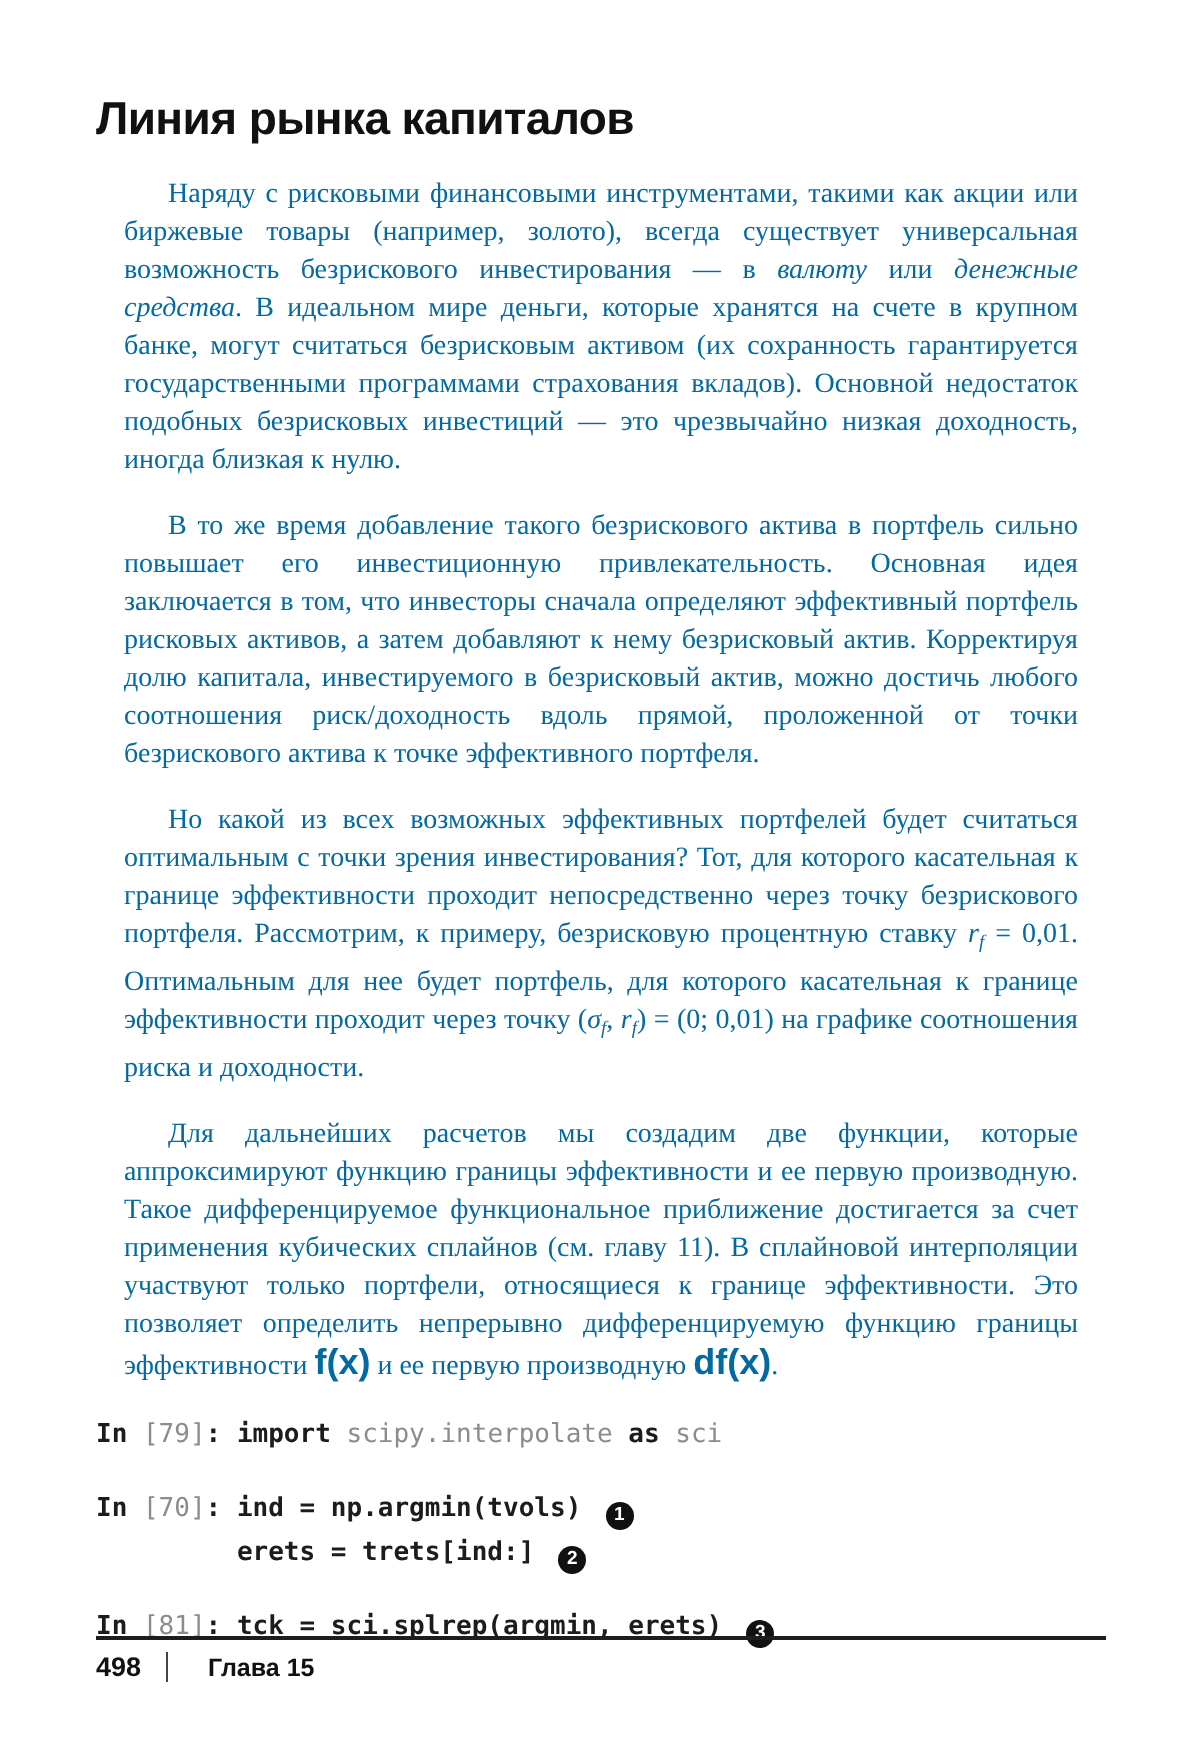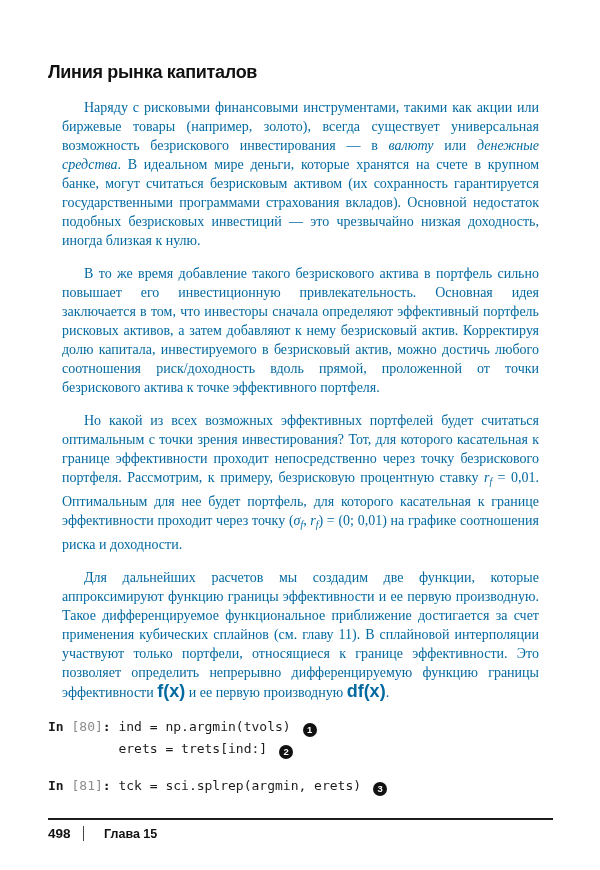--- a/index.html
+++ b/index.html
@@ -8,24 +8,24 @@
     width: 600px;
     height: 870px;
     margin: 0 auto;
     background: #ffffff;
     color: #1c1c1c;
     overflow: hidden;
   }
   .content { padding: 46px 47px 0 48px; }
 
   .title {
-    margin: 16px 0 15px 0;
+    margin: 0 0 15px 0;
     font-family: "Liberation Sans", sans-serif;
     font-weight: 700;
-    font-size: 18px;
+    font-size: 23px;
     letter-spacing: -0.3px;
     color: #111111;
   }
 
   .body-text p {
     margin: 14px;
     text-indent: 22px;
     font-family: "Liberation Serif", serif;
     font-size: 14px;
     line-height: 19px;
@@ -49,21 +49,21 @@
   .code-block { margin-bottom: 15px; }
   .code-block:last-child { margin-bottom: 0; }
   .code-line {
     font-family: "DejaVu Sans Mono", monospace;
     font-size: 13px;
     line-height: 22px;
     white-space: pre;
     color: #1c1c1c;
   }
   .code-line.cont { padding-left: 9ch; }
-  .tok-p   { font-weight: 400; color: #1c1c1c; }
+  .tok-p   { font-weight: 700; color: #1c1c1c; }
   .tok-k   { font-weight: 700; color: #1c1c1c; }
   .tok-kw  { font-weight: 700; color: #1c1c1c; }
   .tok-mod { font-weight: 400; color: #8c8c8c; }
   .tok-dim { font-weight: 400; color: #8c8c8c; }
 
   .badge {
     display: inline-flex;
     align-items: center;
     justify-content: center;
     width: 14px;
@@ -116,21 +116,24 @@
   <div class="content">
     <h1 class="title">Линия рынка капиталов</h1>
     <div class="body-text">
         <p><span class="seg">Наряду с рисковыми финансовыми инструментами, такими как акции или биржевые товары (например, золото), всегда существует универсальная возможность безрискового инвестирования — в </span><span class="seg-i">валюту</span><span class="seg"> или </span><span class="seg-i">денежные средства</span><span class="seg">. В идеальном мире деньги, которые хранятся на счете в крупном банке, могут считаться безрисковым активом (их сохранность гарантируется государственными программами страхования вкладов). Основной недостаток подобных безрисковых инвестиций — это чрезвычайно низкая доходность, иногда близкая к нулю.</span></p>
         <p><span class="seg">В то же время добавление такого безрискового актива в портфель сильно повышает его инвестиционную привлекательность. Основная идея заключается в том, что инвесторы сначала определяют эффективный портфель рисковых активов, а затем добавляют к нему безрисковый актив. Корректируя долю капитала, инвестируемого в безрисковый актив, можно достичь любого соотношения риск/доходность вдоль прямой, проложенной от точки безрискового актива к точке эффективного портфеля.</span></p>
         <p><span class="seg">Но какой из всех возможных эффективных портфелей будет считаться оптимальным с точки зрения инвестирования? Тот, для которого касательная к границе эффективности проходит непосредственно через точку безрискового портфеля. Рассмотрим, к примеру, безрисковую процентную ставку </span><span class="seg-i">r</span><span class="seg-sub">f</span><span class="seg"> = 0,01. Оптимальным для нее будет портфель, для которого касательная к границе эффективности проходит через точку (</span><span class="seg-i">σ</span><span class="seg-sub">f</span><span class="seg">, </span><span class="seg-i">r</span><span class="seg-sub">f</span><span class="seg">) = (0; 0,01) на графике соотношения риска и доходности.</span></p>
         <p><span class="seg">Для дальнейших расчетов мы создадим две функции, которые аппроксимируют функцию границы эффективности и ее первую производную. Такое дифференцируемое функциональное приближение достигается за счет применения кубических сплайнов (см. главу 11). В сплайновой интерполяции участвуют только портфели, относящиеся к границе эффективности. Это позволяет определить непрерывно дифференцируемую функцию границы эффективности </span><span class="seg-code">f(x)</span><span class="seg"> и ее первую производную </span><span class="seg-code">df(x)</span><span class="seg">.</span></p>
       </div>
     <div class="code-area">
         <div class="code-block">
-          <div class="code-line"><span class="tok-k">In </span><span class="tok-dim">[80]</span><span class="tok-k">: </span><span class="tok-p">ind = np.argmin(tvols)</span><span class="badge">1</span></div>
+          <div class="code-line"><span class="tok-k">In </span><span class="tok-dim">[79]</span><span class="tok-k">: </span><span class="tok-kw">import</span><span class="tok-p"> </span><span class="tok-mod">scipy.interpolate</span><span class="tok-p"> </span><span class="tok-kw">as</span><span class="tok-p"> </span><span class="tok-mod">sci</span></div>
+        </div>
+        <div class="code-block">
+          <div class="code-line"><span class="tok-k">In </span><span class="tok-dim">[70]</span><span class="tok-k">: </span><span class="tok-p">ind = np.argmin(tvols)</span><span class="badge">1</span></div>
           <div class="code-line cont"><span class="tok-p">erets = trets[ind:]</span><span class="badge">2</span></div>
         </div>
         <div class="code-block">
           <div class="code-line"><span class="tok-k">In </span><span class="tok-dim">[81]</span><span class="tok-k">: </span><span class="tok-p">tck = sci.splrep(argmin, erets)</span><span class="badge">3</span></div>
         </div>
       </div>
   </div>
   <div class="footer">
     <div class="rule"></div>
     <div class="footer-row">

